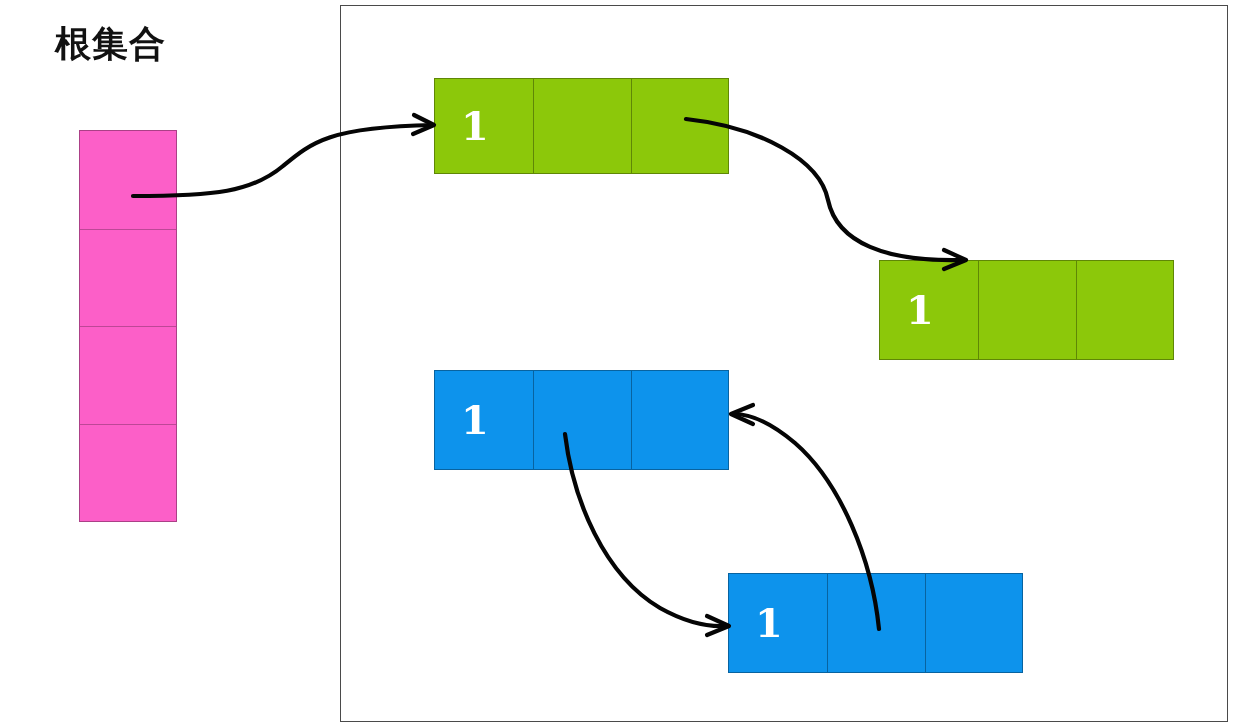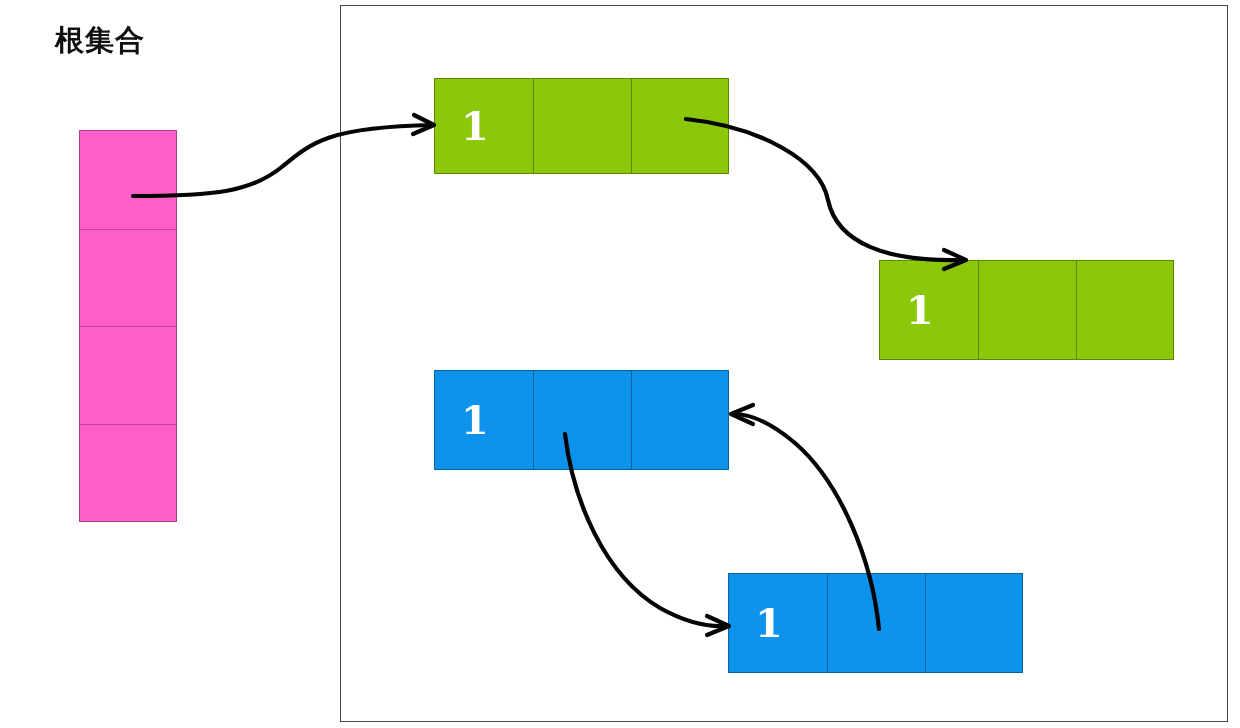--- a/index.html
+++ b/index.html
@@ -17,21 +17,21 @@
     background: #ffffff;
     overflow: hidden;
   }
 
   
   #root-set-title {
     position: absolute;
     left: 55px;
     top: 26px;
     font-family: "DejaVu Sans", "Liberation Sans", sans-serif;
-    font-size: 29px;
+    font-size: 36px;
     font-weight: bold;
     color: #111111;
     letter-spacing: 1px;
     line-height: 1;
     white-space: nowrap;
   }
 
   
   #heap-frame {
     position: absolute;

